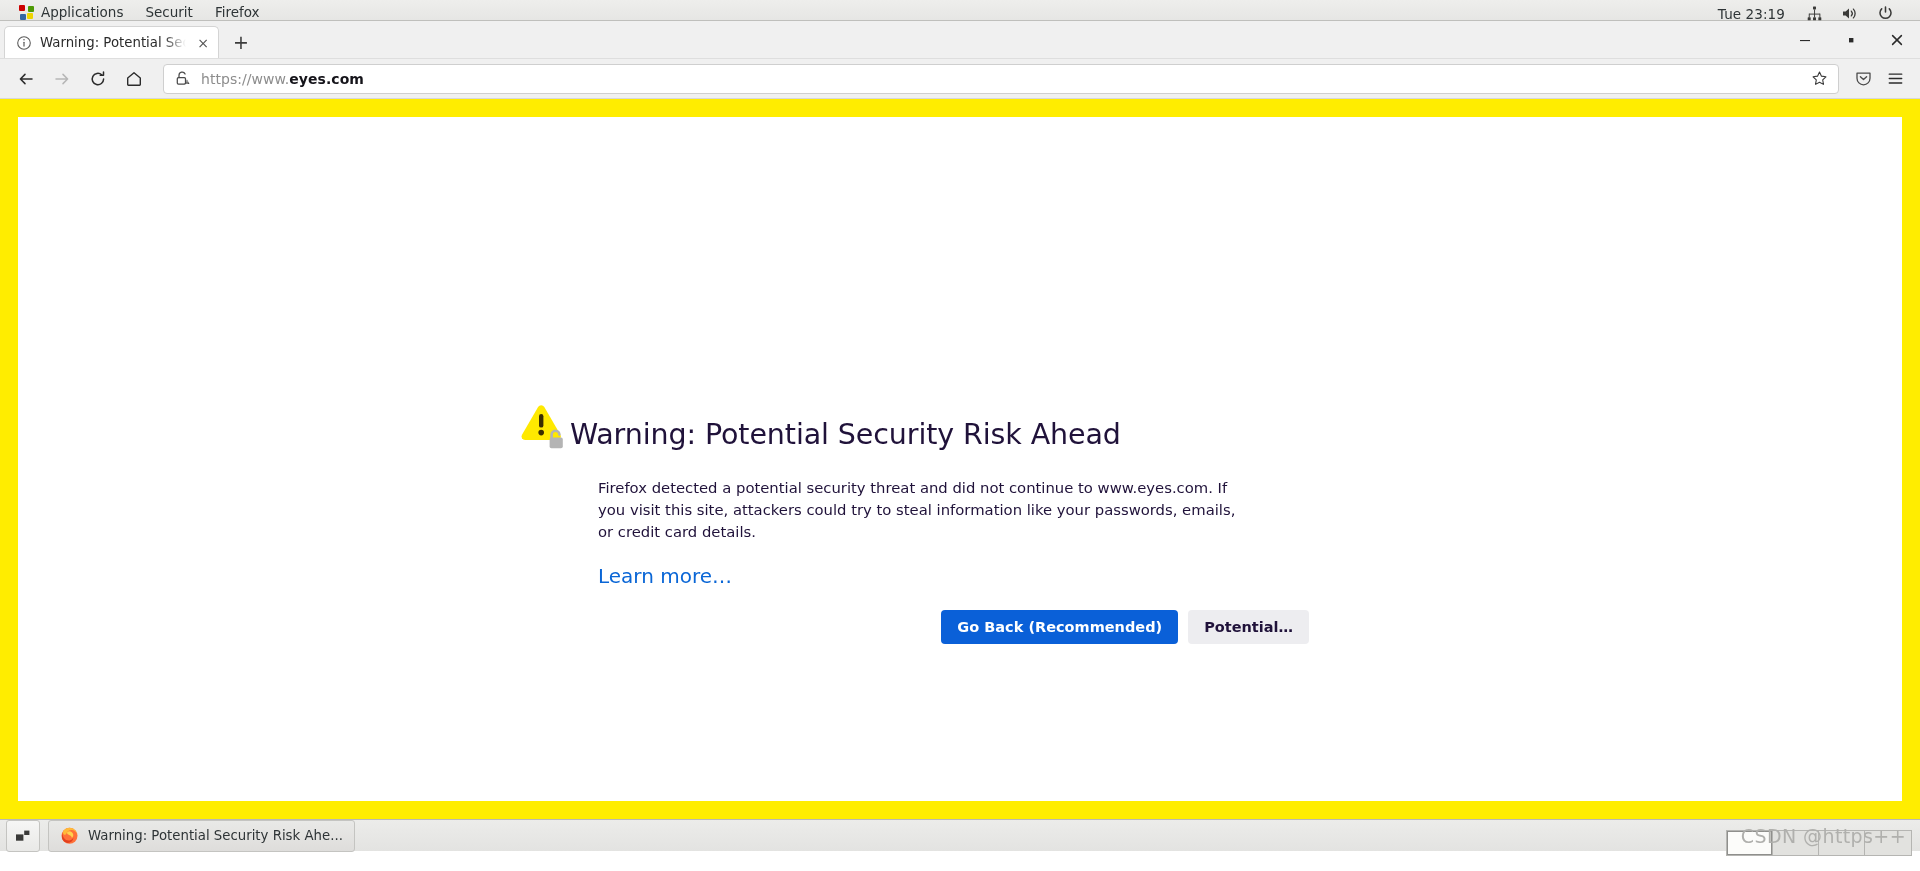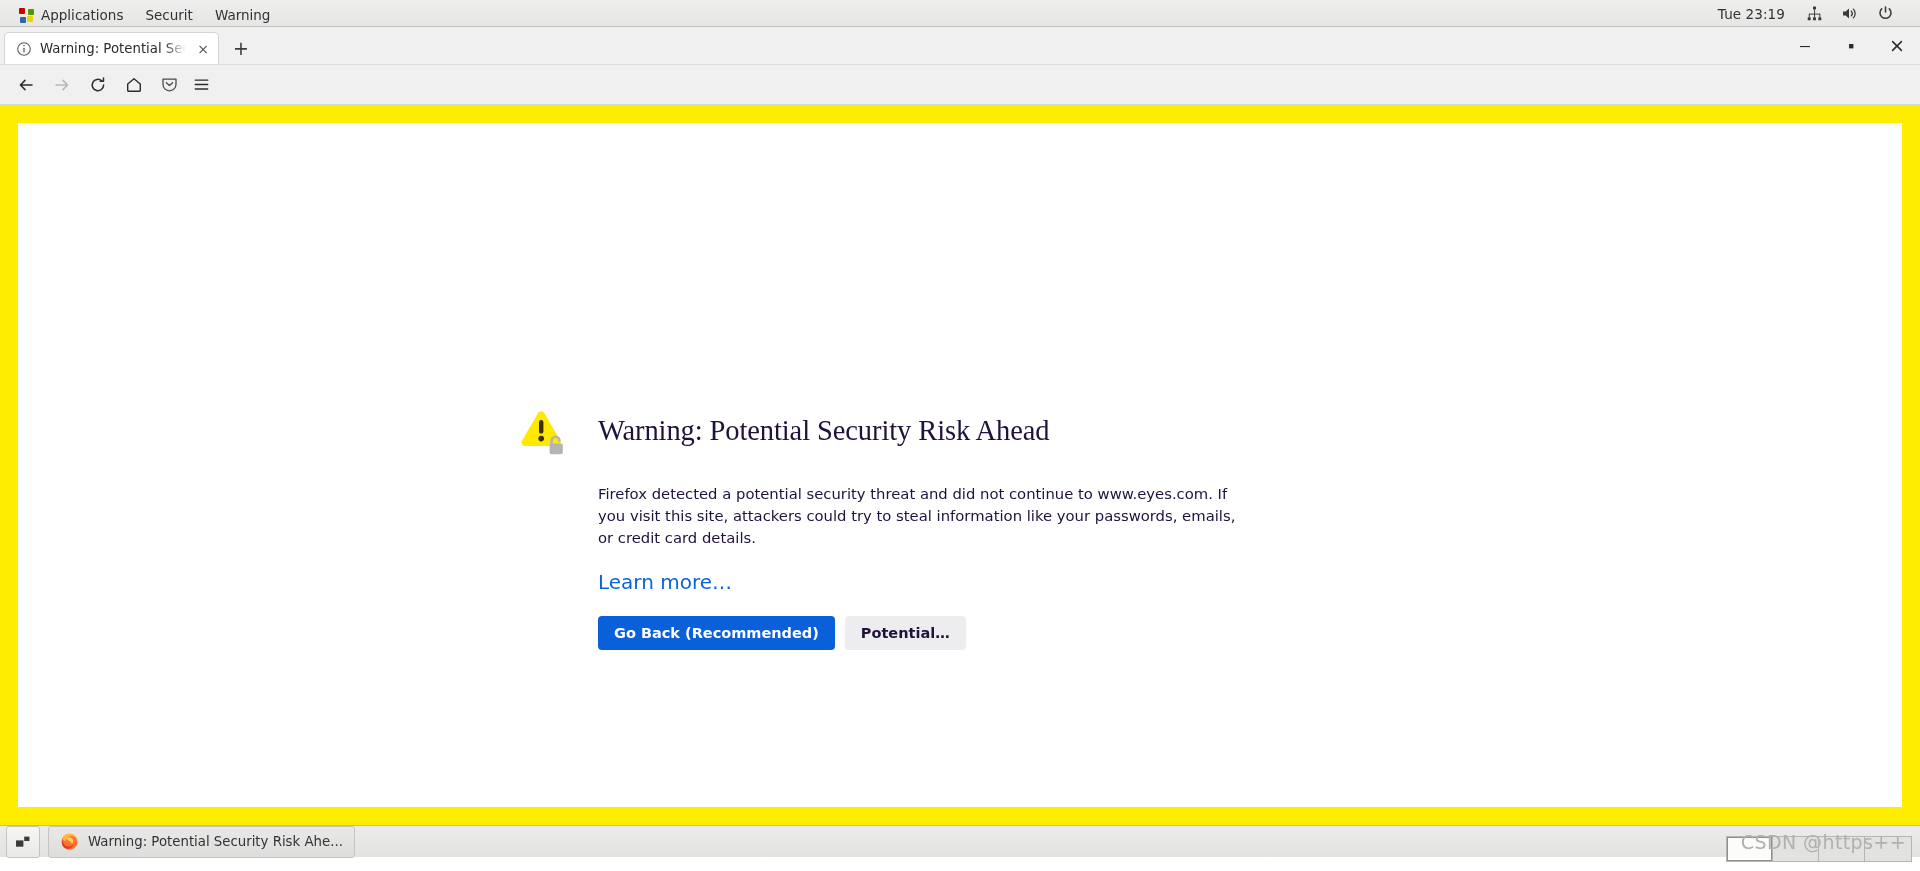--- a/index.html
+++ b/index.html
@@ -5,21 +5,21 @@
   * { box-sizing: border-box; margin: 0; padding: 0; }
   html, body {
     width: 1920px; height: 871px;
     overflow: hidden;
     font-family: "DejaVu Sans", "Liberation Sans", sans-serif;
     background: #ffffff;
   }
 
   
   #gnome-panel {
-    height: 27px;
+    height: 21px;
     background: linear-gradient(to bottom, #eeeeec 0%, #e6e6e4 100%);
     border-bottom: 1px solid #bfbfbc;
     display: flex;
     align-items: center;
     padding: 4px 10px 0 8px;
     font-size: 13.5px;
     color: #2e3436;
     position: relative;
   }
   .panel-left { display: flex; align-items: center; gap: 0px; }
@@ -161,24 +161,22 @@
     position: relative;
   }
   #error-body {
     position: absolute;
     left: 500px;
     top: 280px;
     width: 800px;
   }
   #error-head {
     display: flex;
-    align-items: center;
-    gap: 28px;
+    align-items: flex-end;
     margin-bottom: 0px;
-    font-family: Liberation Serif, serif;
   }
   #warn-icon { flex: 0 0 auto; width: 52px; height: 52px; margin-top: 4px; }
   #error-title {
     font-size: 28.5px;
     font-weight: 400;
     color: #20123a;
     line-height: 1.25;
     letter-spacing: -0.1px;
     white-space: nowrap;
   }
@@ -192,21 +190,21 @@
   }
   #learn-more {
     display: inline-block;
     margin-top: 21px;
     font-size: 20px;
     color: #0a66d6;
     text-decoration: none;
   }
   #btn-row {
     display: flex;
-    justify-content: flex-start;
+    justify-content: flex-end;
     gap: 10px;
     margin-top: 22px;
     padding-right: 4px;
     width: 715px;
   }
   .btn {
     font-family: "DejaVu Sans", "Liberation Sans", sans-serif;
     font-size: 14.5px;
     font-weight: 600;
     border: none;
@@ -287,21 +285,21 @@
           <i></i>
           <i></i>
           <i></i>
         </span>
       <span>Applications</span>
     </div>
     <div class="panel-menu">
       <span>Securit</span>
     </div>
     <div class="panel-menu">
-      <span>Warning</span>
+      <span>Firefox</span>
     </div>
   </div>
 
   <div class="panel-right">
     <div class="tray-item tray-clock">
       <span>Tue 23:19</span>
     </div>
     <div class="tray-item">
       <svg width="17" height="17" viewBox="0 0 16 16" fill="#3a3a38" aria-hidden="true">
         <rect x="6.6" y="1.4" width="2.8" height="2.8" rx="0.4"></rect>
@@ -382,20 +380,37 @@
         <path d="M14.6 9a5.7 5.7 0 11-1.9-4.25" stroke="#2b2b2b" stroke-width="1.5" stroke-linecap="round"></path>
         <path d="M14.5 1.9v3.3h-3.3" stroke="#2b2b2b" stroke-width="1.5" stroke-linecap="round" stroke-linejoin="round"></path>
       </svg>
     </div>
     <div class="navbtn">
       <svg width="18" height="18" viewBox="0 0 18 18" fill="none" aria-hidden="true">
         <path d="M2.7 8L9 2.8 15.3 8v6.6a.7.7 0 01-.7.7H3.4a.7.7 0 01-.7-.7V8z" stroke="#2b2b2b" stroke-width="1.4" stroke-linejoin="round"></path>
       </svg>
     </div>
 
+    <div id="urlbar">
+      <span class="urlbar-icon">
+        <svg width="17" height="17" viewBox="0 0 17 17" fill="none" aria-hidden="true">
+          <path d="M5 7.6V5.3a3.2 3.2 0 016.1-1.3" stroke="#4a4a4a" stroke-width="1.25" stroke-linecap="round"></path>
+          <rect x="3.3" y="7.6" width="8.2" height="6.4" rx="1.1" stroke="#4a4a4a" stroke-width="1.25"></rect>
+          <path d="M13 9.4l2.5 4.6h-5z" fill="#4a4a4a"></path>
+          <rect x="12.6" y="10.7" width="0.8" height="1.9" fill="#ffffff"></rect>
+          <rect x="12.6" y="13" width="0.8" height="0.8" fill="#ffffff"></rect>
+        </svg>
+      </span>
+      <span id="urlbar-text"><span>https://www.</span><b>eyes.com</b></span>
+      <span id="star-btn">
+        <svg width="17" height="17" viewBox="0 0 18 18" fill="none" aria-hidden="true">
+          <path d="M9 2.2l2.1 4.3 4.7.7-3.4 3.3.8 4.7L9 12.9l-4.2 2.3.8-4.7L2.2 7.2l4.7-.7z" stroke="#3a3a3a" stroke-width="1.15" stroke-linejoin="round"></path>
+        </svg>
+      </span>
+    </div>
 
     <div class="toolbtn">
       <svg width="19" height="19" viewBox="0 0 19 19" fill="none" aria-hidden="true">
         <path d="M3 4.2h13v5.1c0 3.6-2.9 6.5-6.5 6.5S3 12.9 3 9.3V4.2z" stroke="#4a4a4a" stroke-width="1.3" stroke-linejoin="round"></path>
         <path d="M6.4 7.7L9.5 10.6 12.6 7.7" stroke="#4a4a4a" stroke-width="1.35" stroke-linecap="round" stroke-linejoin="round"></path>
       </svg>
     </div>
     <div class="toolbtn">
       <svg width="19" height="19" viewBox="0 0 19 19" aria-hidden="true">
         <rect x="2.6" y="4.4" width="13.8" height="1.45" rx="0.7" fill="#2b2b2b"></rect>

